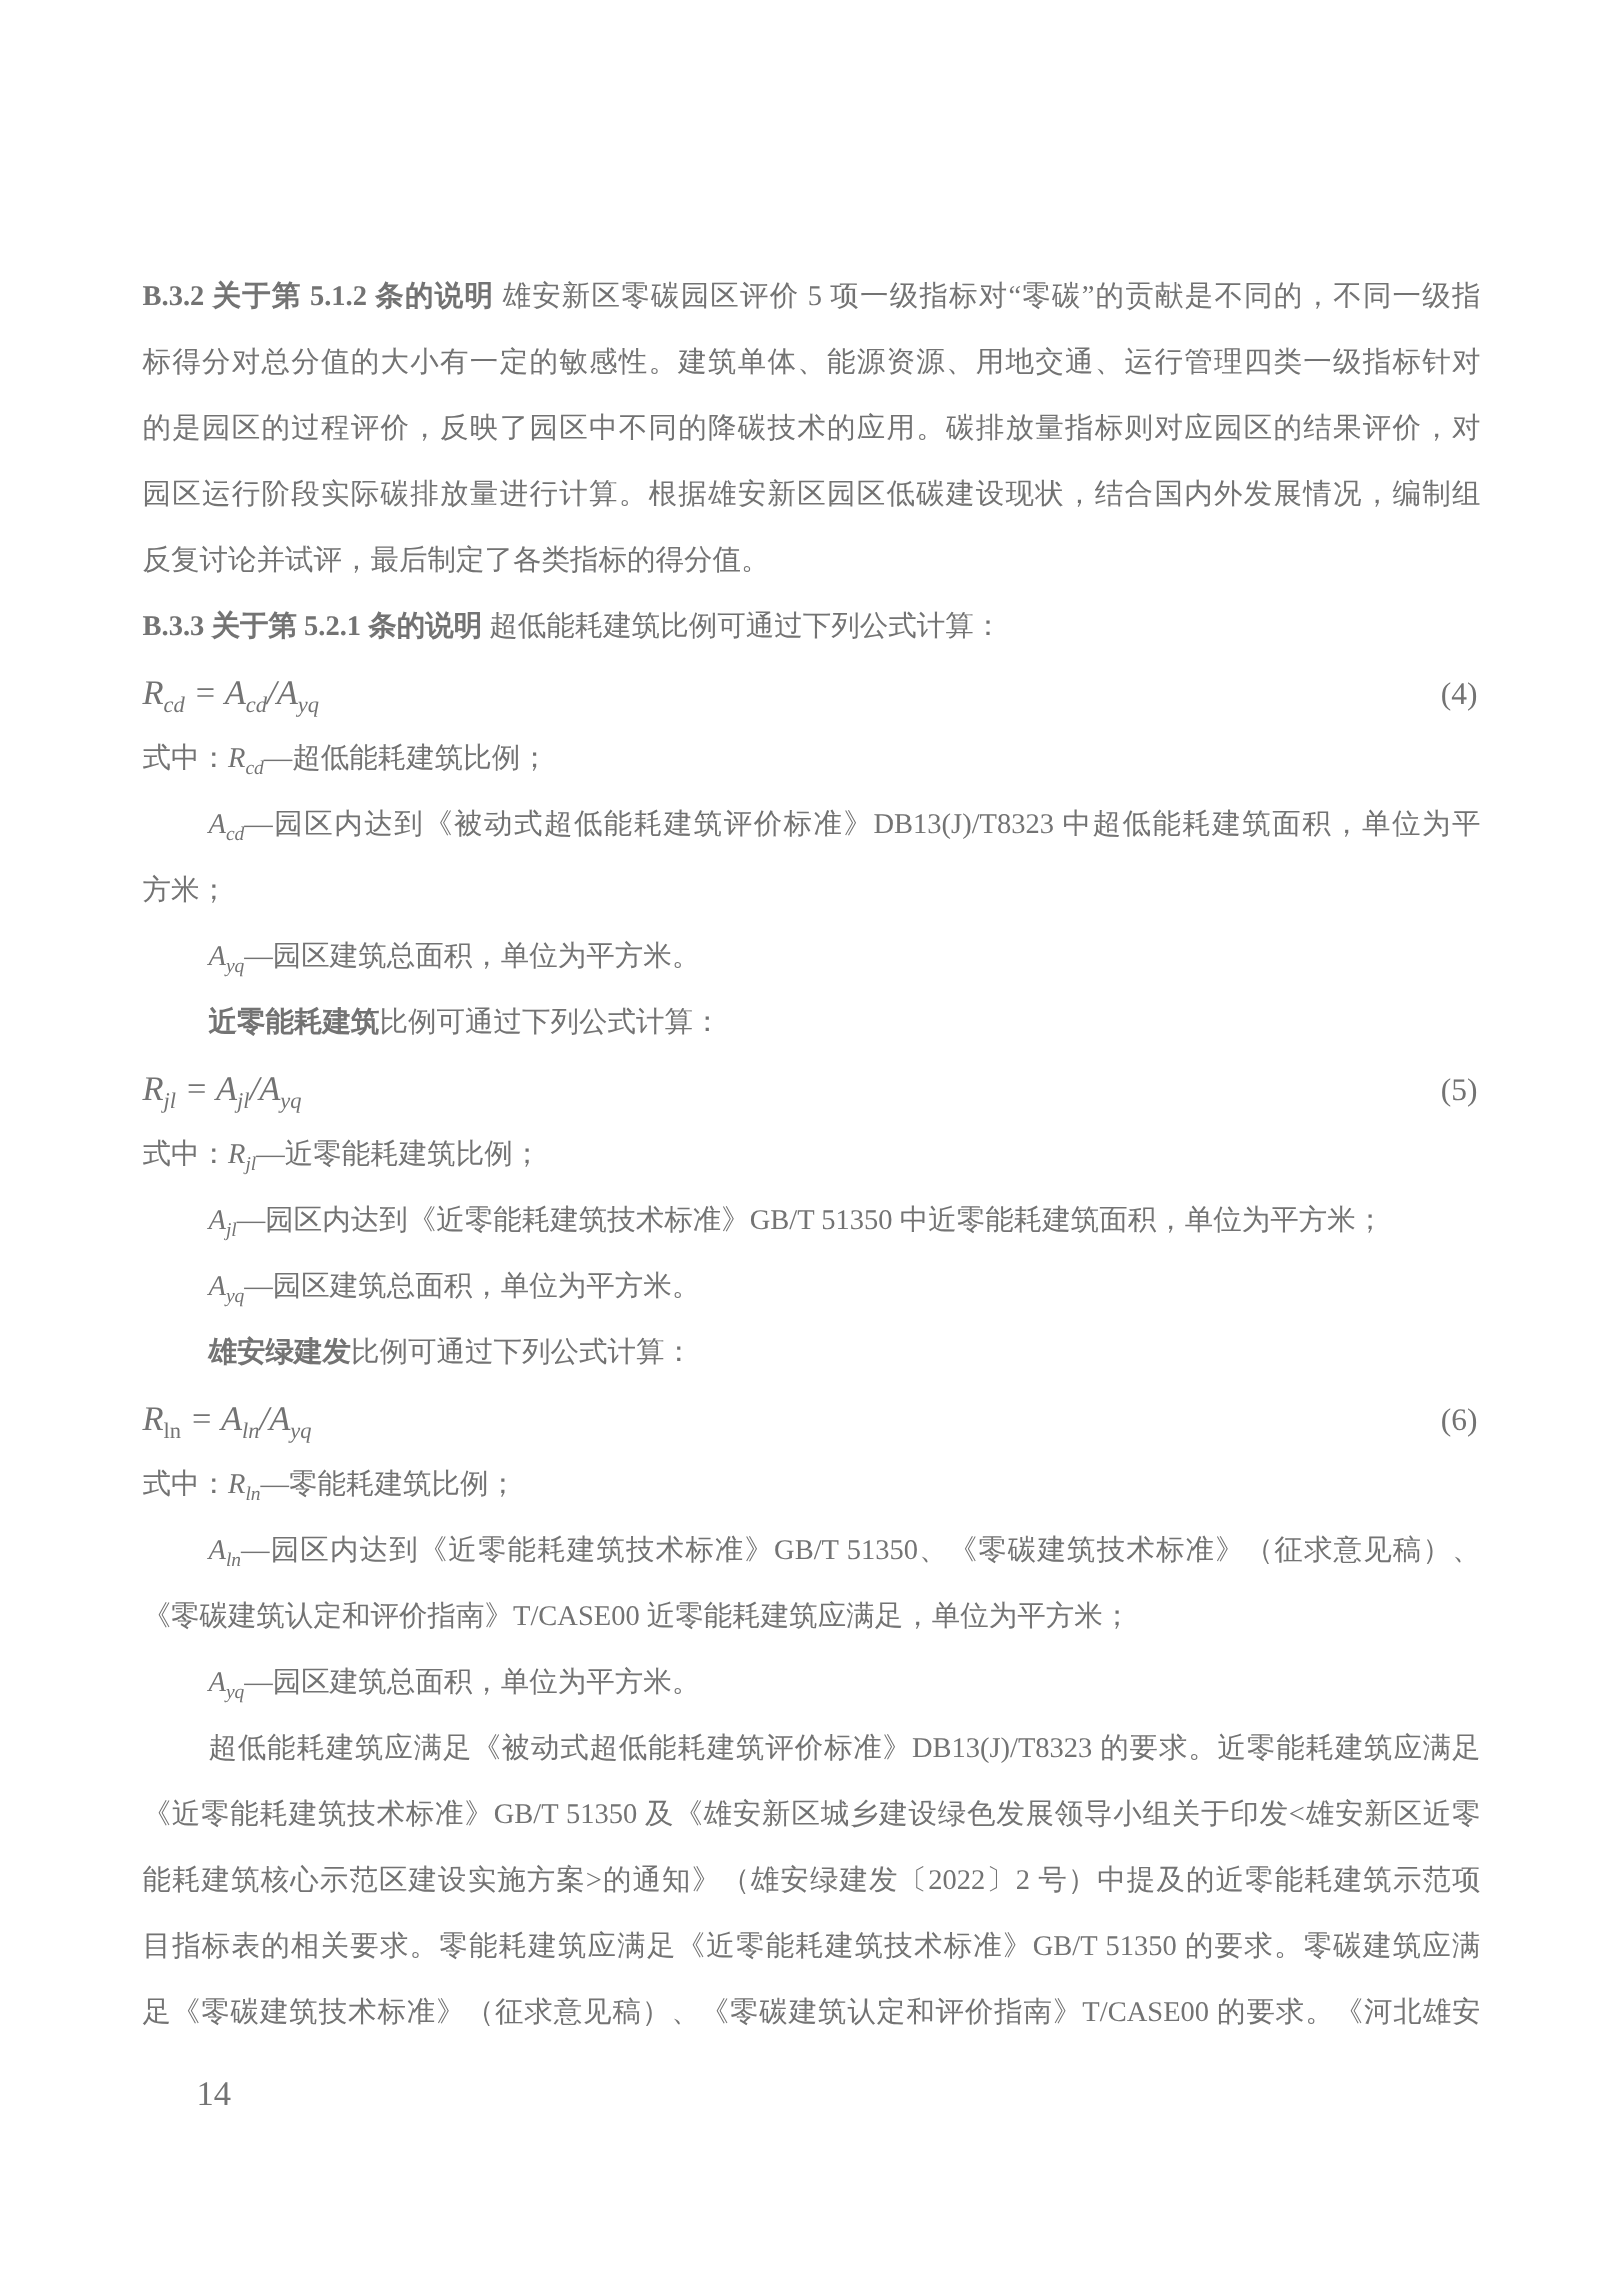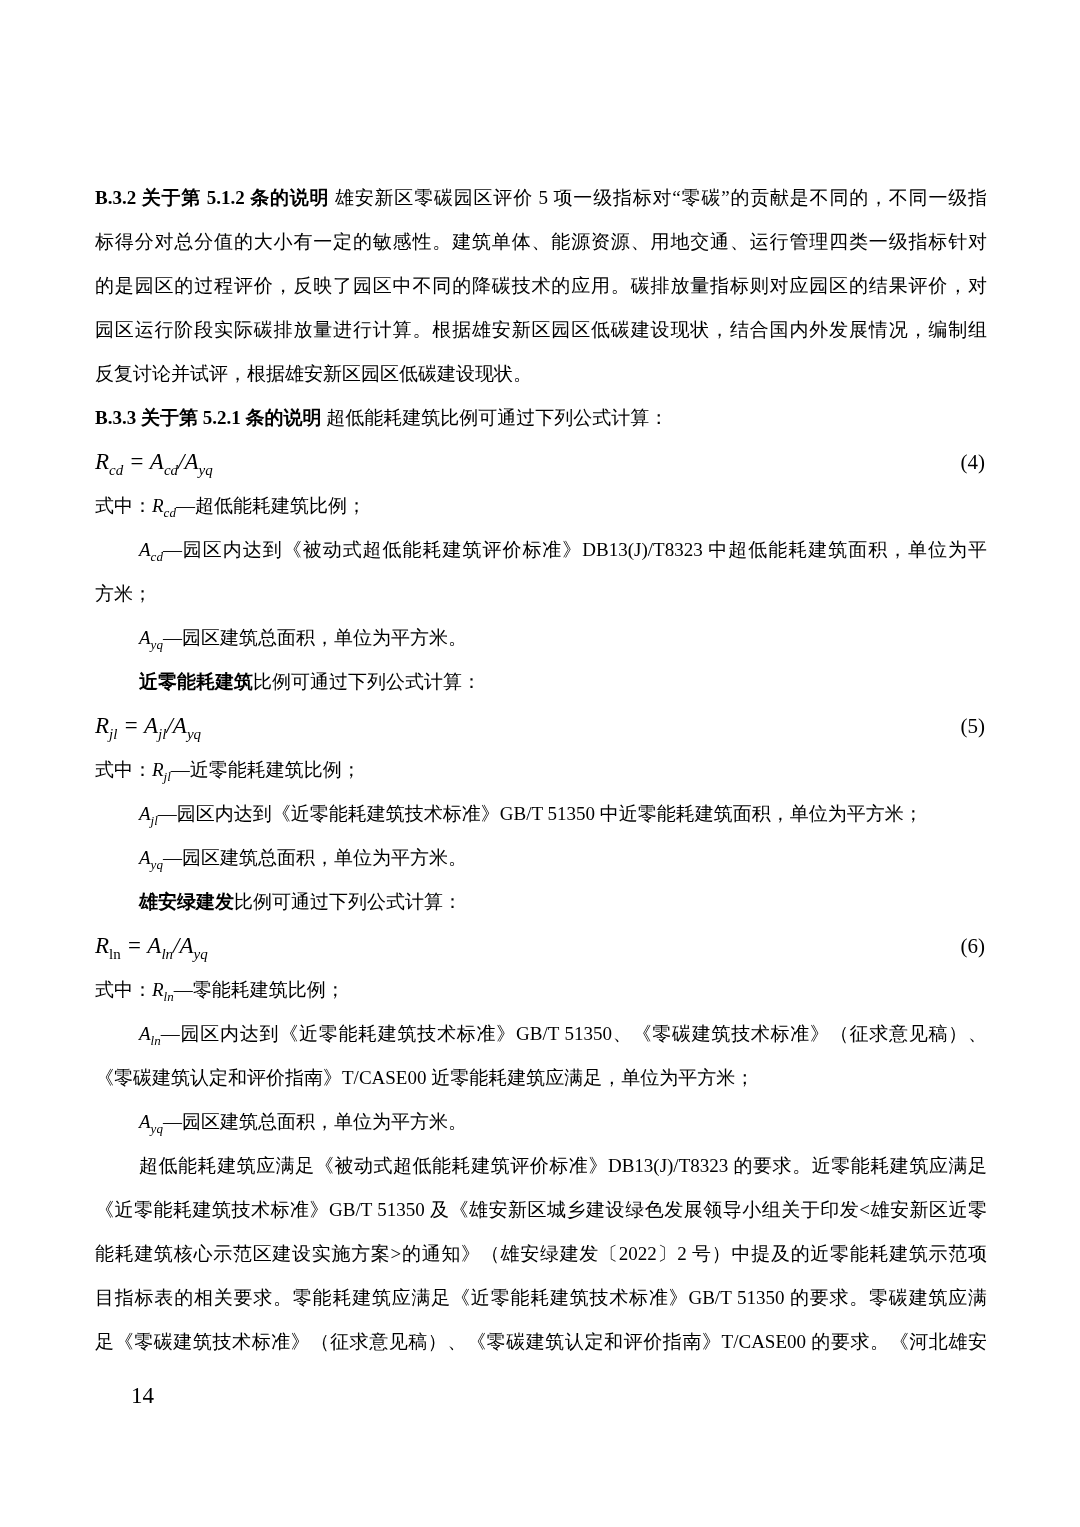--- a/index.html
+++ b/index.html
@@ -2,21 +2,21 @@
 <html><head>
 <meta charset="utf-8">
 <style>
   html, body { margin: 0; padding: 0; background: #e8e8e8; }
   .page {
     position: relative;
     width: 1080px;
     height: 1527px;
     background: #ffffff;
     font-family: "Liberation Serif", "DejaVu Serif", serif;
-    color: #000000;
+    color: #737373;
     overflow: hidden;
   }
   .content {
     position: absolute;
     left: 95px;
     top: 176px;
     width: 892px;
   }
   .ln {
     height: 44px;
@@ -59,21 +59,21 @@
 </head>
 <body>
 
 <div class="page">
   <div class="content">
     <div>
         <div class="ln j"><b>B.3.2 关于第 5.1.2 条的说明</b> 雄安新区零碳园区评价 5 项一级指标对“零碳”的贡献是不同的，不同一级指</div>
         <div class="ln j">标得分对总分值的大小有一定的敏感性。建筑单体、能源资源、用地交通、运行管理四类一级指标针对</div>
         <div class="ln j">的是园区的过程评价，反映了园区中不同的降碳技术的应用。碳排放量指标则对应园区的结果评价，对</div>
         <div class="ln j">园区运行阶段实际碳排放量进行计算。根据雄安新区园区低碳建设现状，结合国内外发展情况，编制组</div>
-        <div class="ln">反复讨论并试评，根据雄安新区园区低碳建设现状。</div>
+        <div class="ln">反复讨论并试评，最后制定了各类指标的得分值。</div>
         <div class="ln"><b>B.3.3 关于第 5.2.1 条的说明</b> 超低能耗建筑比例可通过下列公式计算：</div>
         <div class="ln eq"><i class="var">R</i><sub><i>cd</i></sub> = <i class="var">A</i><sub><i>cd</i></sub>/<i class="var">A</i><sub><i>yq</i></sub><span class="num">(4)</span></div>
         <div class="ln">式中：<i class="var">R</i><sub><i>cd</i></sub>—超低能耗建筑比例；</div>
         <div class="ln j ind"><i class="var">A</i><sub><i>cd</i></sub>—园区内达到《被动式超低能耗建筑评价标准》DB13(J)/T8323 中超低能耗建筑面积，单位为平</div>
         <div class="ln">方米；</div>
         <div class="ln ind"><i class="var">A</i><sub><i>yq</i></sub>—园区建筑总面积，单位为平方米。</div>
         <div class="ln ind"><b>近零能耗建筑</b>比例可通过下列公式计算：</div>
         <div class="ln eq"><i class="var">R</i><sub><i>jl</i></sub> = <i class="var">A</i><sub><i>jl</i></sub>/<i class="var">A</i><sub><i>yq</i></sub><span class="num">(5)</span></div>
         <div class="ln">式中：<i class="var">R</i><sub><i>jl</i></sub>—近零能耗建筑比例；</div>
         <div class="ln ind"><i class="var">A</i><sub><i>jl</i></sub>—园区内达到《近零能耗建筑技术标准》GB/T 51350 中近零能耗建筑面积，单位为平方米；</div>

